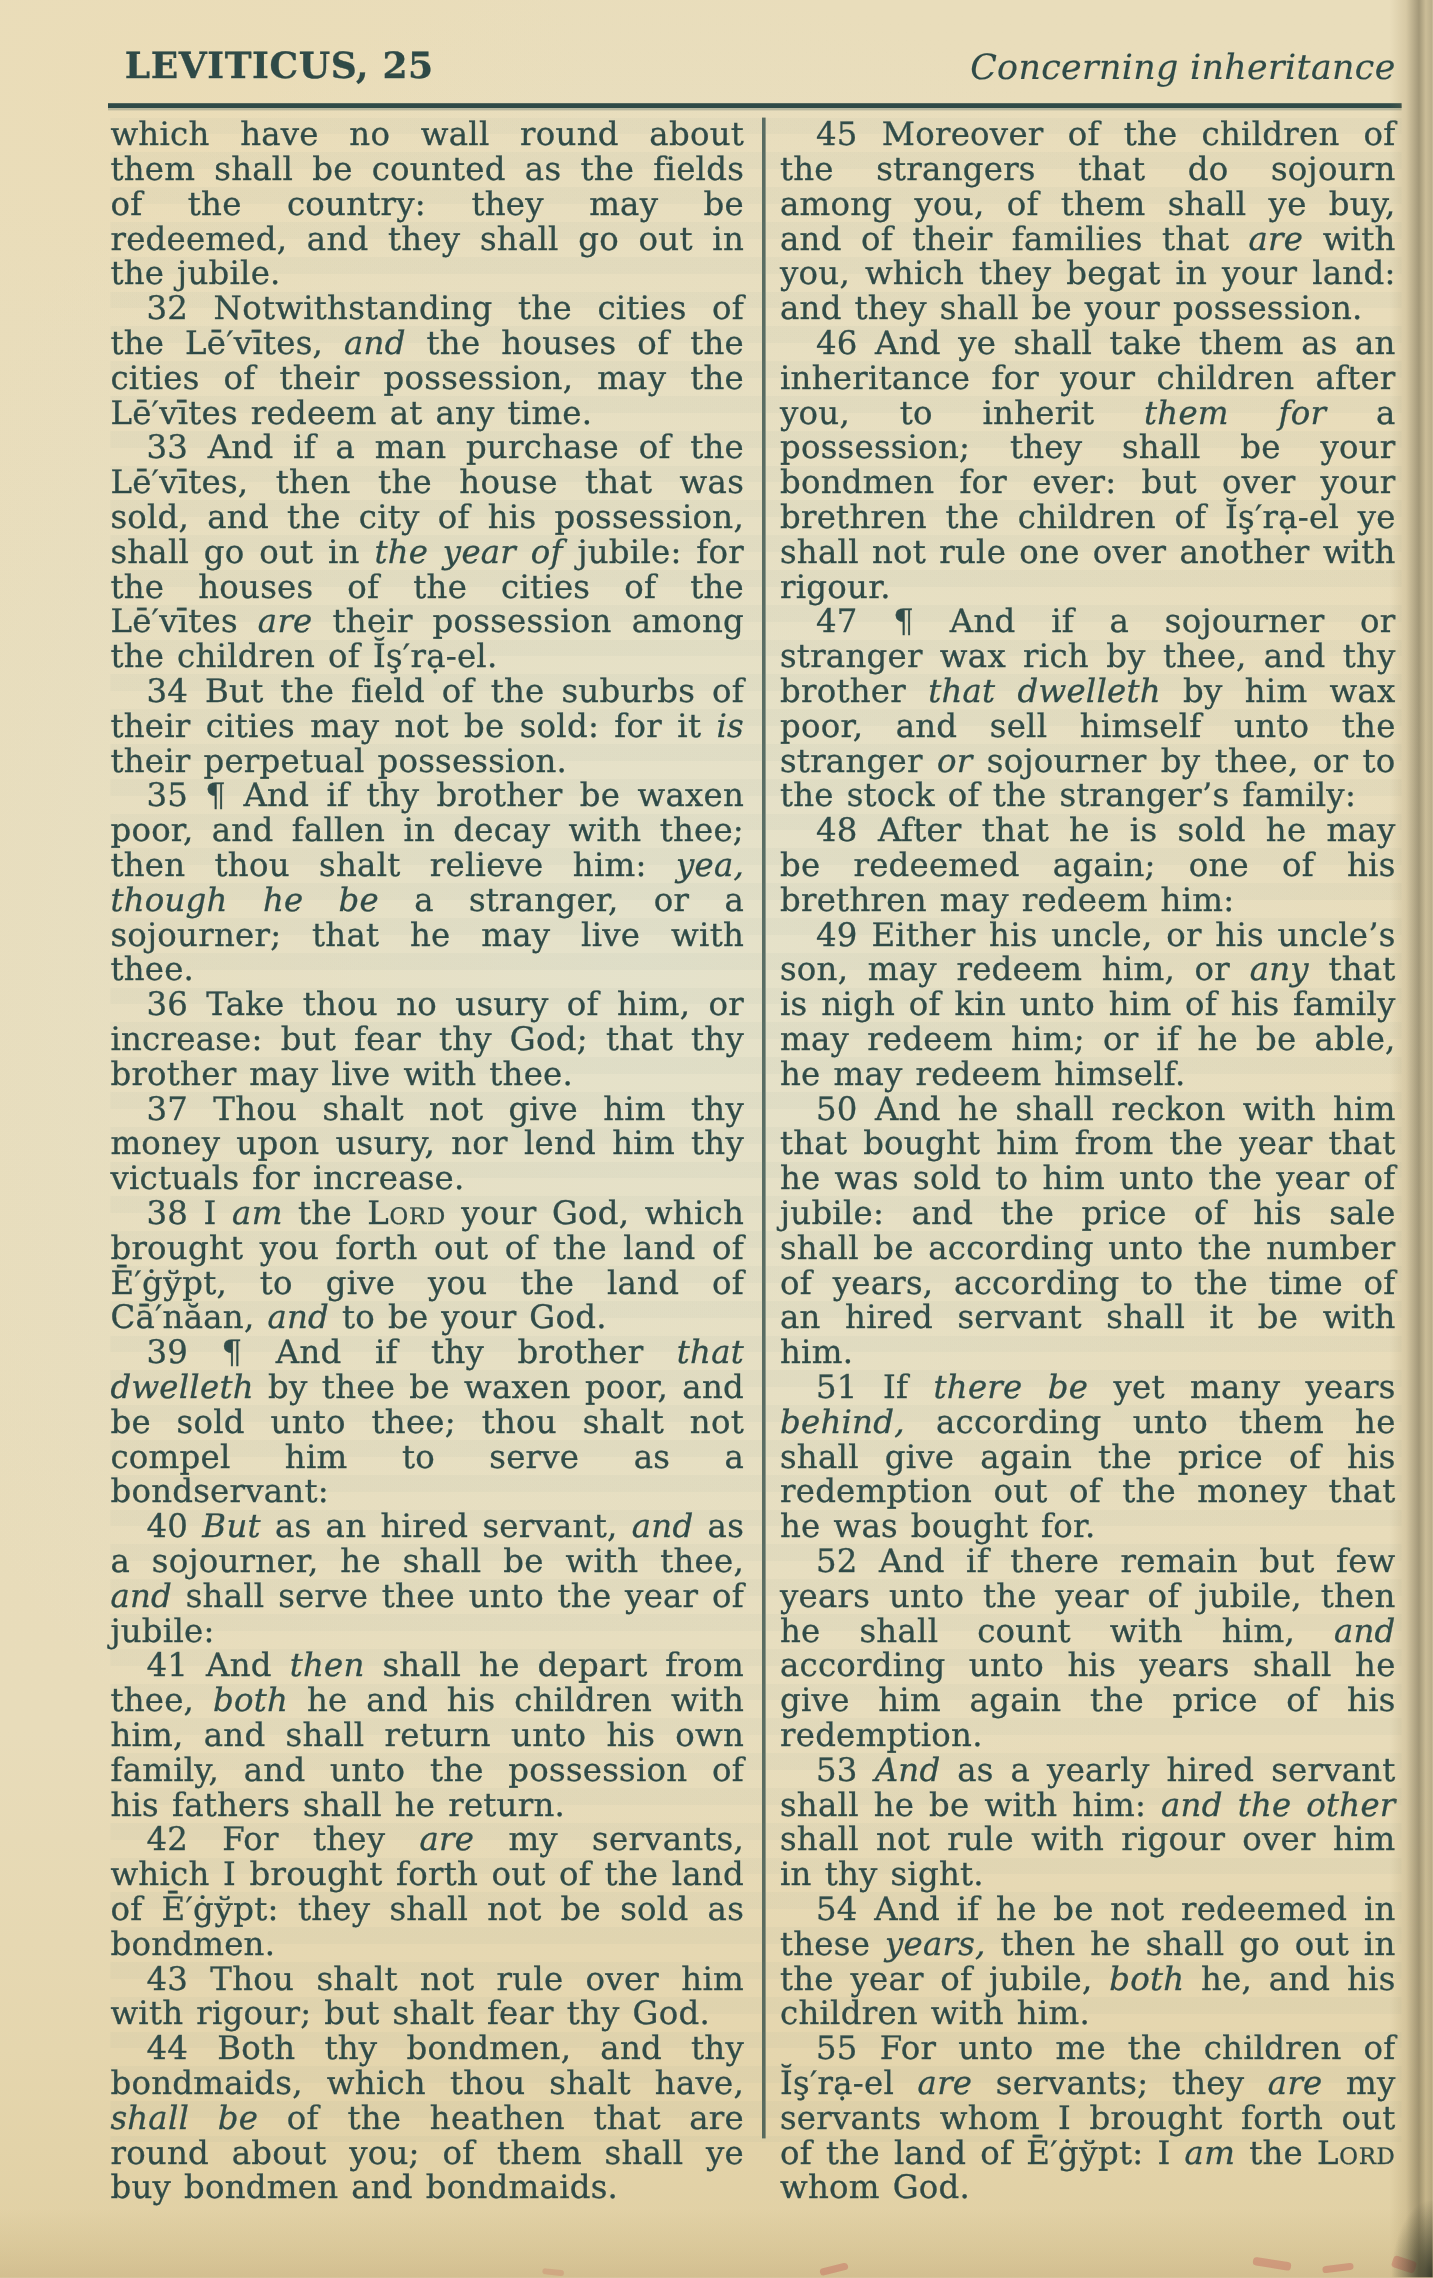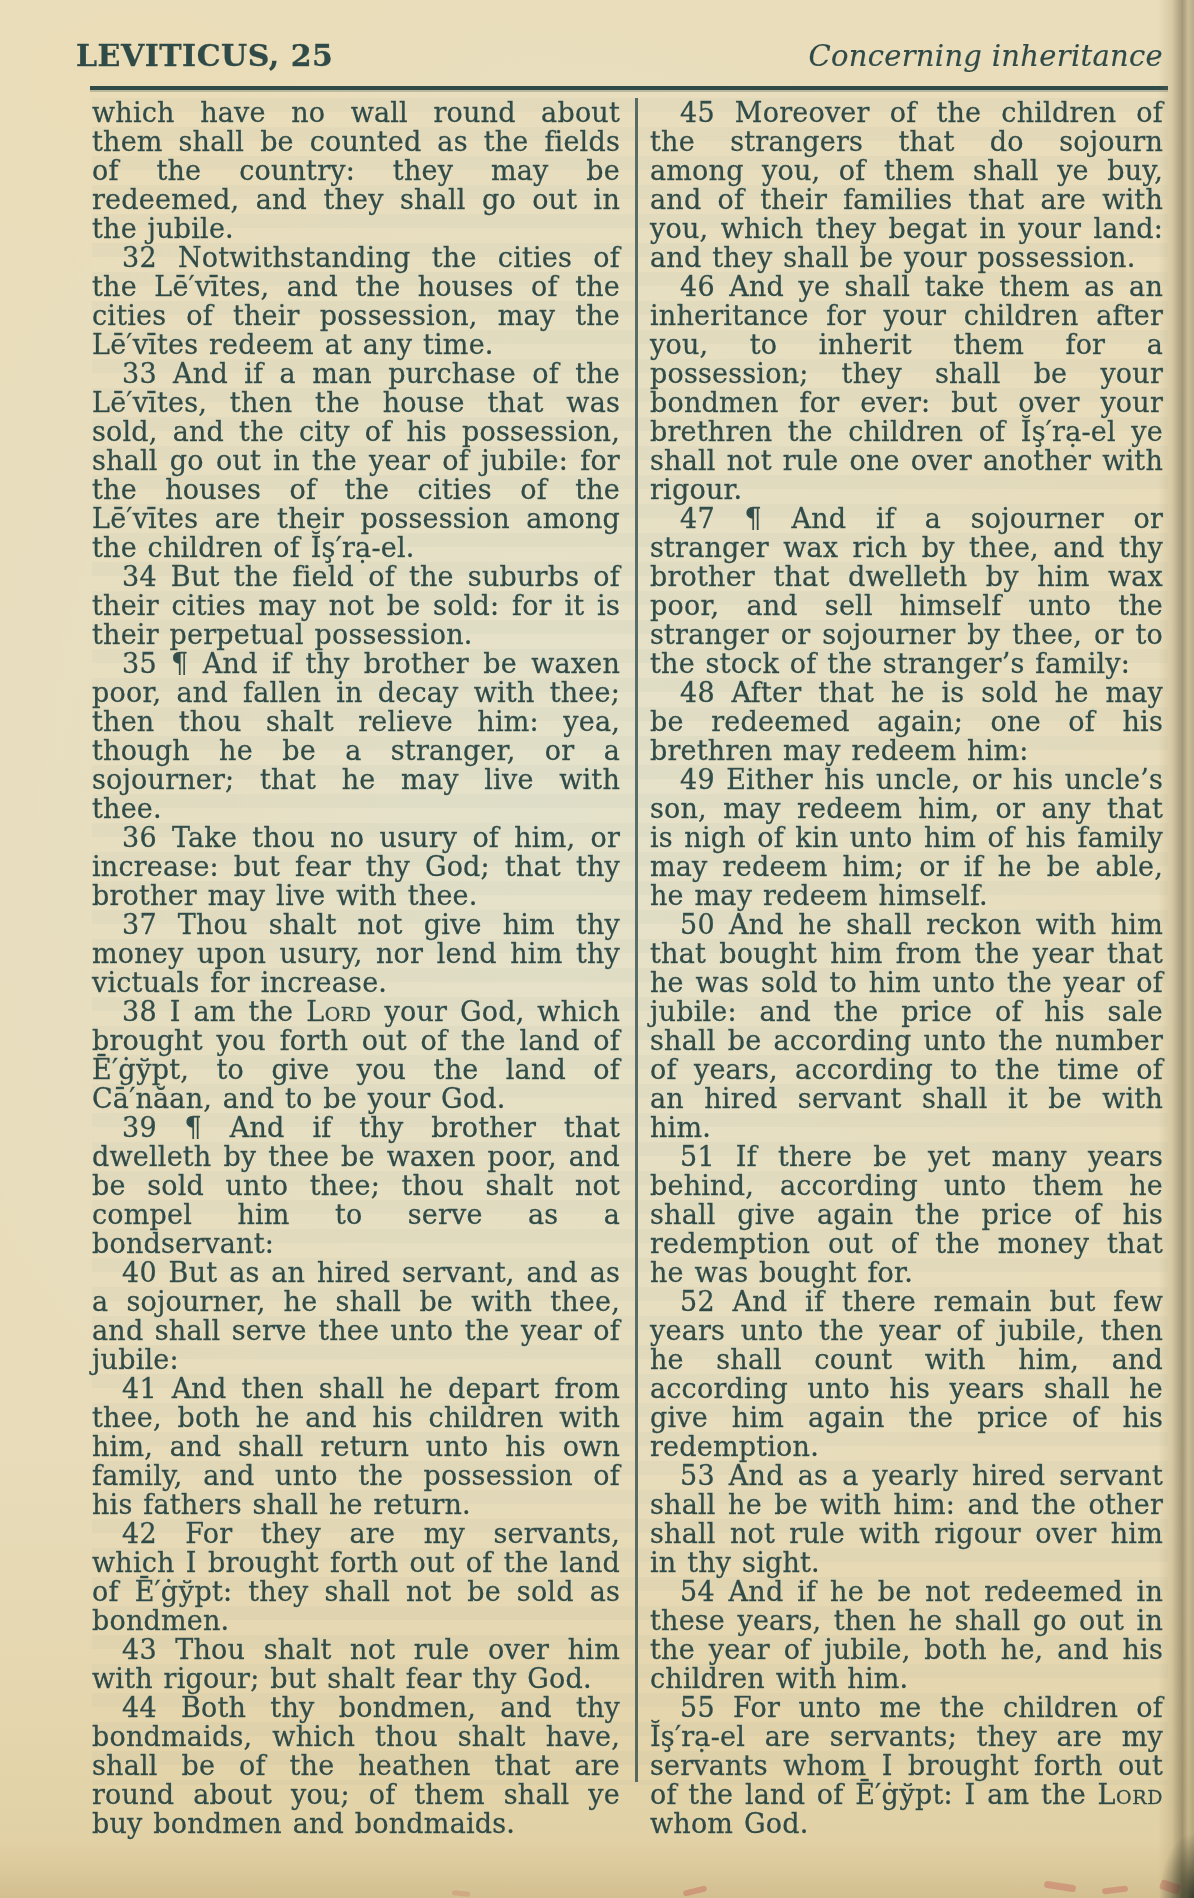--- a/index.html
+++ b/index.html
@@ -11,21 +11,21 @@
   }
   .page {
     position: relative; width: 1194px; height: 1898px; overflow: hidden;
     color: #2f4a47;
     background:
       radial-gradient(ellipse 880px 1050px at 45% 42%, rgba(228,227,206,0.85), rgba(228,227,206,0) 78%),
       radial-gradient(ellipse 500px 300px at 12% 4%, rgba(236,220,180,0.55), rgba(236,220,180,0) 70%),
       linear-gradient(to bottom, #e9ddbb 0%, #e8dcba 76%, #e5d6ae 90%, #e0cfa2 100%);
     -webkit-text-stroke: 0.3px rgba(47,74,71,0.85);
   }
-  .header { position: absolute; top: 38px; left: 76px; right: 31px; height: 48px; }
+  .header { position: absolute; top: 38px; left: 104px; right: 31px; height: 48px; }
   .book-title {
     position: absolute; left: 0; top: 0;
     font-size: 30px; font-weight: bold; letter-spacing: 0.5px;
   }
   .running-head {
     position: absolute; right: 0; top: 1px;
     font-style: italic; font-size: 29px; letter-spacing: 0.3px;
     -webkit-text-stroke: 0.2px rgba(47,74,71,0.7);
   }
   .header-rule {
@@ -47,21 +47,21 @@
     letter-spacing: 0.2px; word-spacing: 2px;
   }
   .column.left  { left: 0;     width: 528px; }
   .column.right { left: 558px; width: 513px; }
   .divider {
     position: absolute; top: 0; left: 543px; width: 3px; height: 1684px;
     background: rgba(47,74,71,0.78);
   }
   .verse { margin: 0; text-indent: 30px; }
   .verse.no-indent { text-indent: 0; }
-  .it { }
+  .it { font-style: italic; }
   .sc { font-variant: small-caps; letter-spacing: 0.6px; }
   .page-number {
     position: absolute; top: 1786px; left: 92px; width: 1076px;
     text-align: center; font-size: 28px; font-weight: bold; letter-spacing: 2px;
   }
   
   .right-edge-shadow {
     position: absolute; top: 0; right: 0; width: 36px; height: 100%;
     background: linear-gradient(to right,
       rgba(150,130,85,0) 0%, rgba(150,130,85,0.22) 38%,

